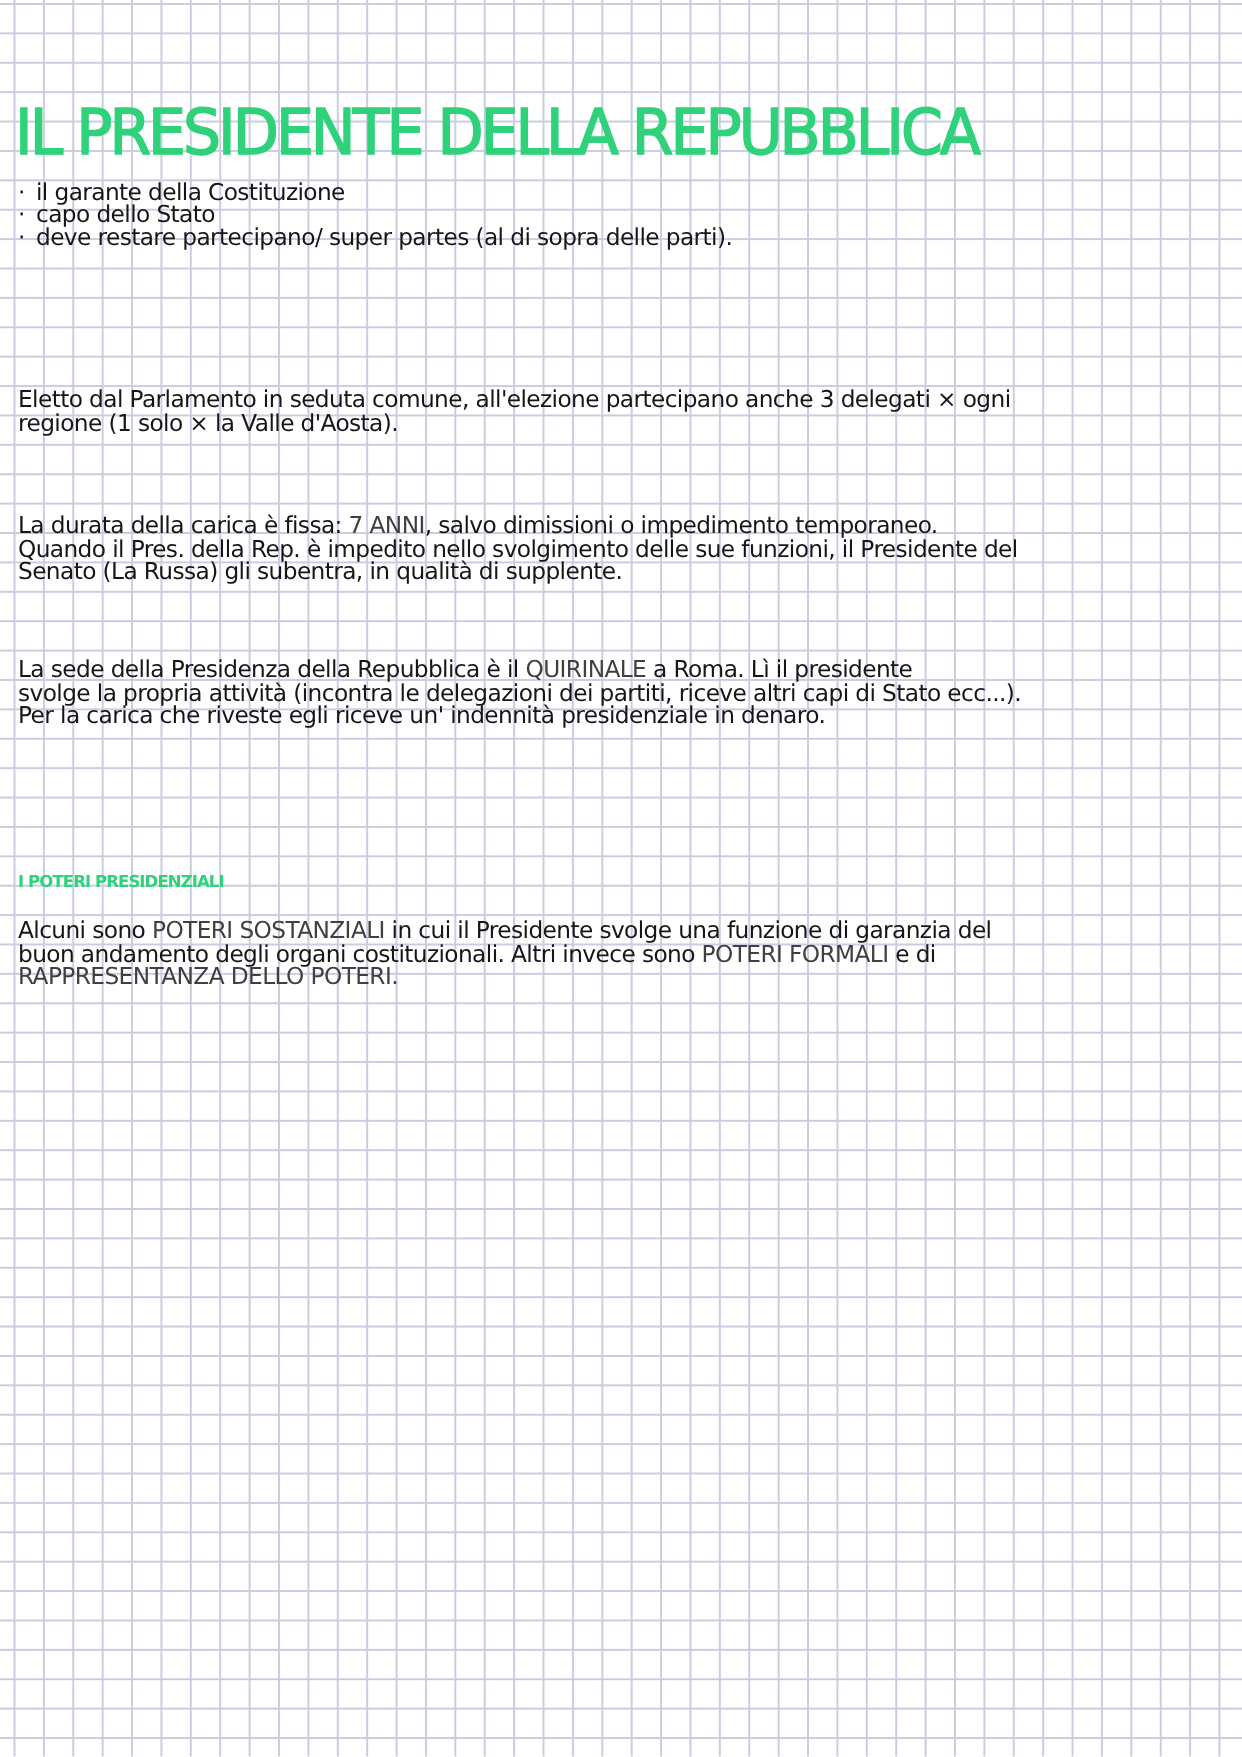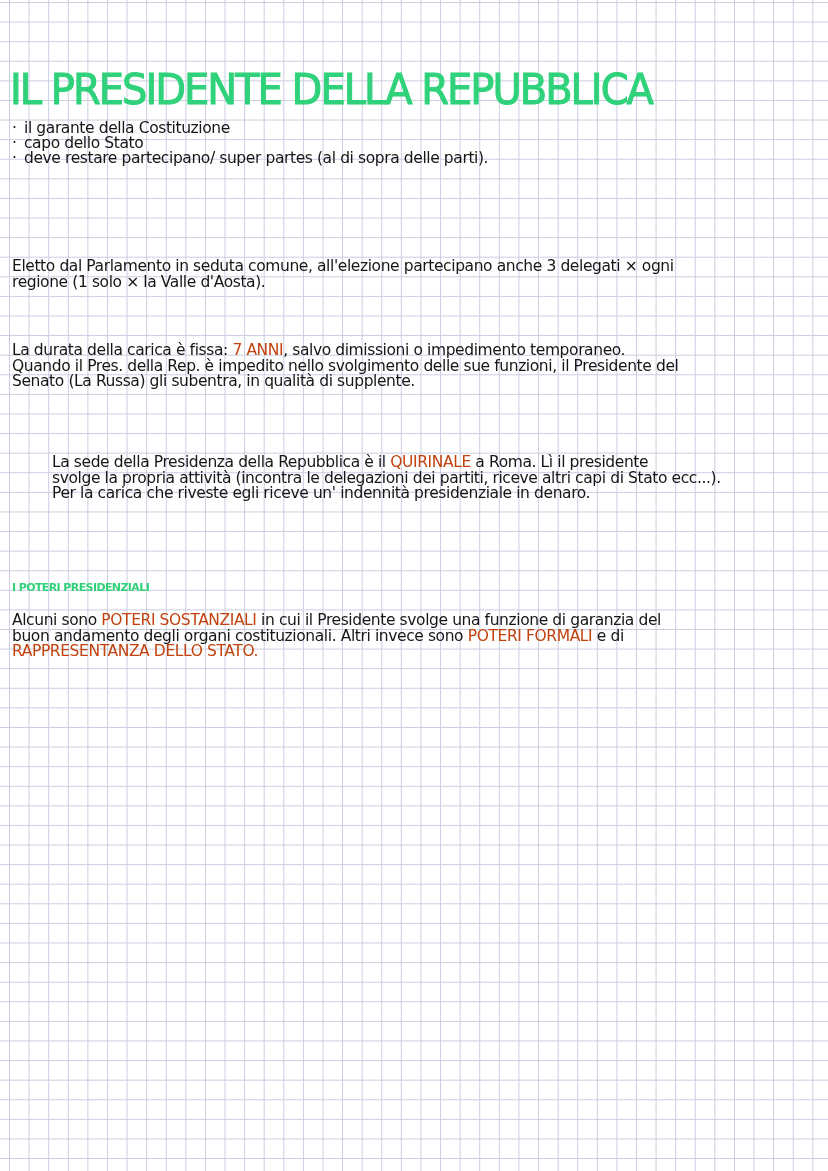--- a/index.html
+++ b/index.html
@@ -22,26 +22,26 @@
     transform: scaleY(1.05); transform-origin: left top; white-space: nowrap;
     -webkit-text-stroke: 1px #2fd27a;
   }
   .block { position: absolute; left: 12px; font-size: 15.5px; line-height: 15.5px; letter-spacing: -0.4px; }
   .line { white-space: nowrap; height: 15.5px; }
   .bullets { top: 121px; }
   .bullets .line { line-height: 15px; height: 15px; }
   .bullet { display: inline-block; width: 12px; }
   .p1 { top: 259px; }
   .p2 { top: 343px; }
-  .p3 { top: 455px; margin-left: 40px; }
+  .p3 { top: 439px; }
   .sub { position: absolute; left: 12px; top: 572px; font-size: 11px; color: #2fd27a; letter-spacing: -0.6px; white-space: nowrap; }
   .p4 { top: 613px; }
   .p5 { top: 688px; }
   .p6 { top: 733px; }
-  .hl { color: #c2410c; }
+  .hl { color: #404040; }
 </style>
 </head>
 <body>
 
 <div class="page">
 
   <h1 class="title">IL PRESIDENTE DELLA REPUBBLICA</h1>
 
   <div class="block bullets">
     <div class="line"><span class="bullet">·</span><span>il garante della Costituzione</span></div>
@@ -64,18 +64,18 @@
     <div class="line"><span>La sede della Presidenza della Repubblica è il </span><span class="hl">QUIRINALE</span><span> a Roma. Lì il presidente</span></div>
     <div class="line">svolge la propria attività (incontra le delegazioni dei partiti, riceve altri capi di Stato ecc...).</div>
     <div class="line">Per la carica che riveste egli riceve un' indennità presidenziale in denaro.</div>
   </div>
 
   <h2 class="sub">I POTERI PRESIDENZIALI</h2>
 
   <div class="block p4">
     <div class="line"><span>Alcuni sono </span><span class="hl">POTERI SOSTANZIALI</span><span> in cui il Presidente svolge una funzione di garanzia del</span></div>
     <div class="line"><span>buon andamento degli organi costituzionali. Altri invece sono </span><span class="hl">POTERI FORMALI</span><span> e di</span></div>
-    <div class="line hl">RAPPRESENTANZA DELLO STATO.</div>
+    <div class="line hl">RAPPRESENTANZA DELLO POTERI.</div>
   </div>
 
 
 
 </div>
 
 </body></html>

